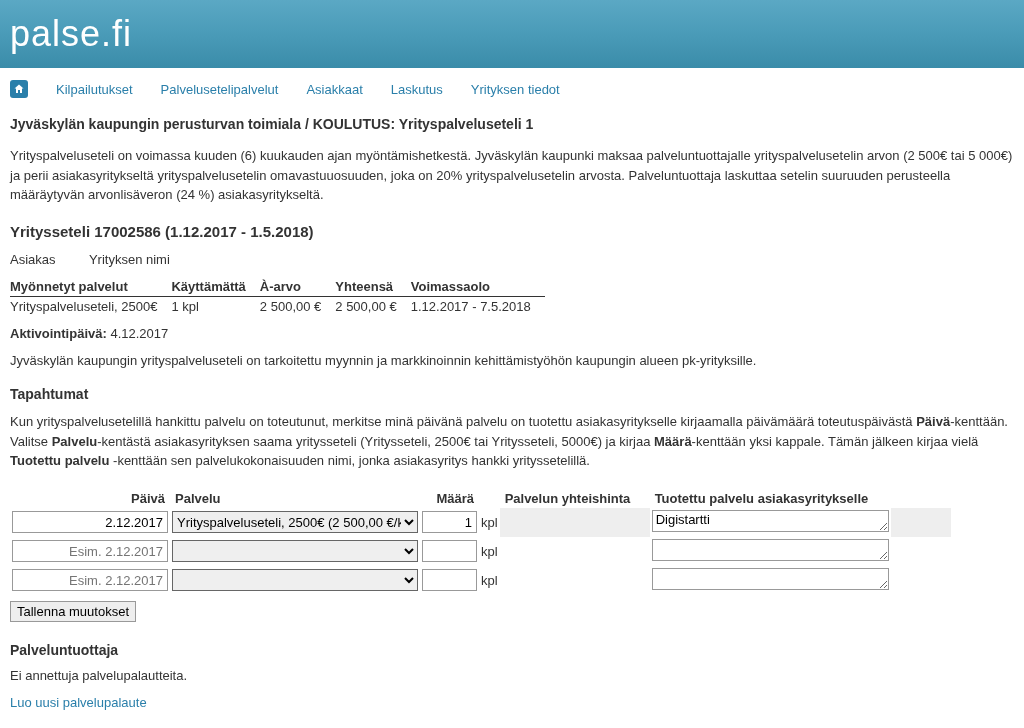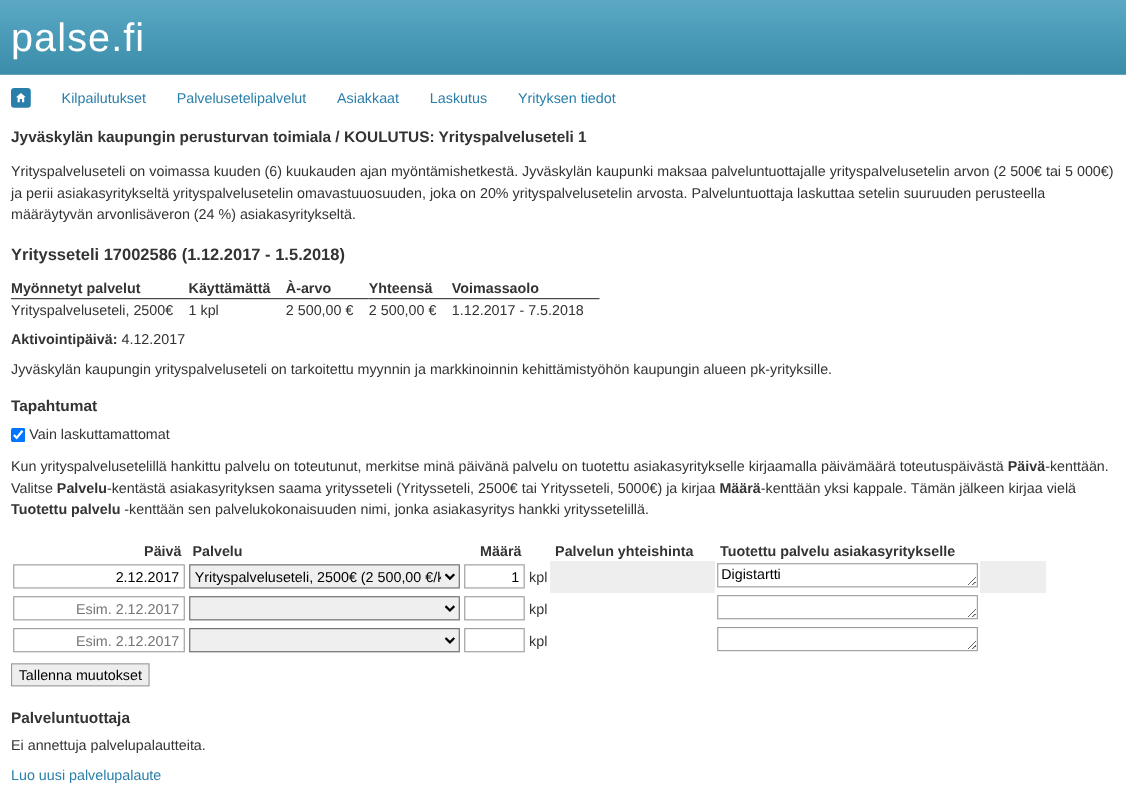--- a/index.html
+++ b/index.html
@@ -94,20 +94,24 @@
 </div>
 
 <div class="content">
 
   <div class="breadcrumb">Jyväskylän kaupungin perusturvan toimiala / KOULUTUS: Yrityspalveluseteli 1</div>
 
   <p class="desc">Yrityspalveluseteli on voimassa kuuden (6) kuukauden ajan myöntämishetkestä. Jyväskylän kaupunki maksaa palveluntuottajalle yrityspalvelusetelin arvon (2 500€ tai 5 000€) ja perii asiakasyritykseltä yrityspalvelusetelin omavastuuosuuden, joka on 20% yrityspalvelusetelin arvosta. Palveluntuottaja laskuttaa setelin suuruuden perusteella määräytyvän arvonlisäveron (24 %) asiakasyritykseltä.</p>
 
   <h2 class="subtitle">Yritysseteli 17002586 (1.12.2017 - 1.5.2018)</h2>
 
+  <div class="field-row">
+    <span class="lbl">Asiakas</span>
+    <span>Yrityksen nimi</span>
+  </div>
 
   <table class="grant">
     <tbody>
         <tr>
       <th>Myönnetyt palvelut</th>
       <th>Käyttämättä</th>
       <th>À-arvo</th>
       <th>Yhteensä</th>
       <th>Voimassaolo</th>
     </tr>
@@ -123,24 +127,20 @@
 
   <div class="field-row">
     <b>Aktivointipäivä:</b>
     <span>4.12.2017</span>
   </div>
 
   <p class="desc" style="margin-bottom:14px">Jyväskylän kaupungin yrityspalveluseteli on tarkoitettu myynnin ja markkinoinnin kehittämistyöhön kaupungin alueen pk-yrityksille.</p>
 
   <div class="section-title">Tapahtumat</div>
 
-  <div class="checkbox-row">
-    <input type="checkbox" checked="" style="">
-    <span>Vain laskuttamattomat</span>
-  </div>
 
   <p class="desc">
     <span>Kun yrityspalvelusetelillä hankittu palvelu on toteutunut, merkitse minä päivänä palvelu on tuotettu asiakasyritykselle kirjaamalla päivämäärä toteutuspäivästä </span><b>Päivä</b><span>-kenttään. Valitse </span><b>Palvelu</b><span>-kentästä asiakasyrityksen saama yritysseteli (Yritysseteli, 2500€ tai Yritysseteli, 5000€) ja kirjaa </span><b>Määrä</b><span>-kenttään yksi kappale. Tämän jälkeen kirjaa vielä </span><b>Tuotettu palvelu</b><span> -kenttään sen palvelukokonaisuuden nimi, jonka asiakasyritys hankki yrityssetelillä.</span>
   </p>
 
   <table class="events">
     <tbody>
         <tr>
       <th class="right">Päivä</th>
       <th>Palvelu</th>

